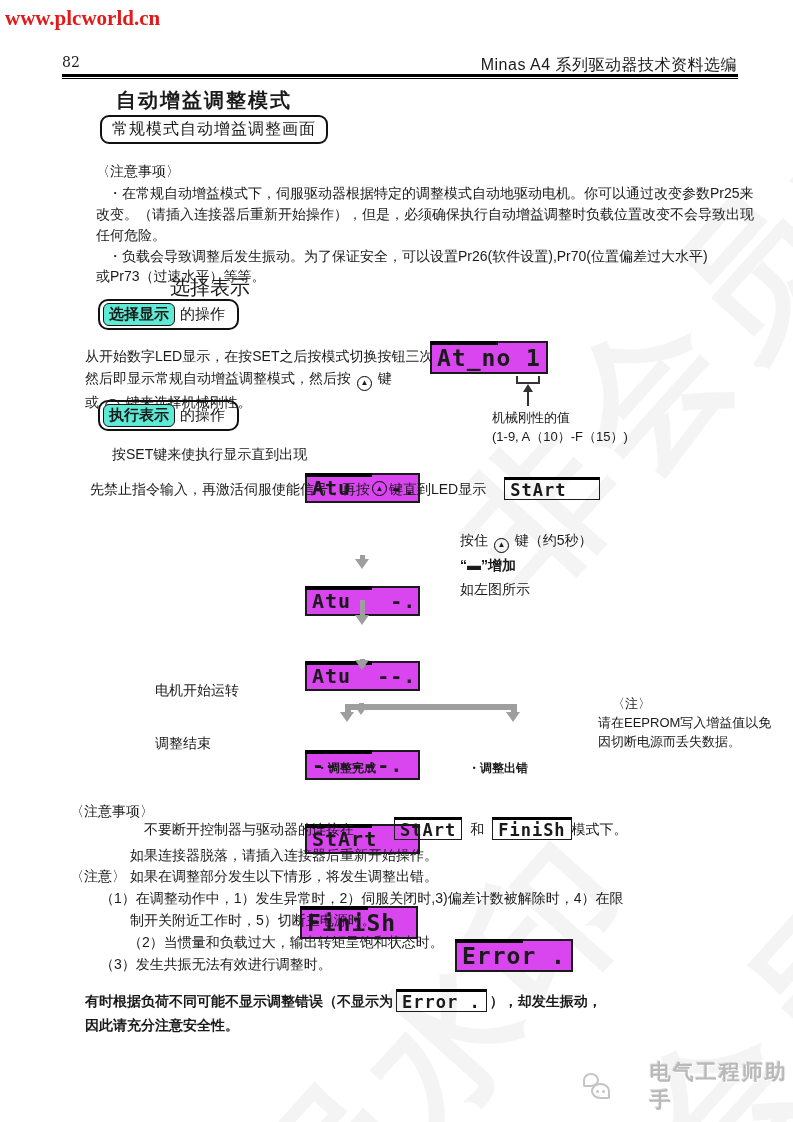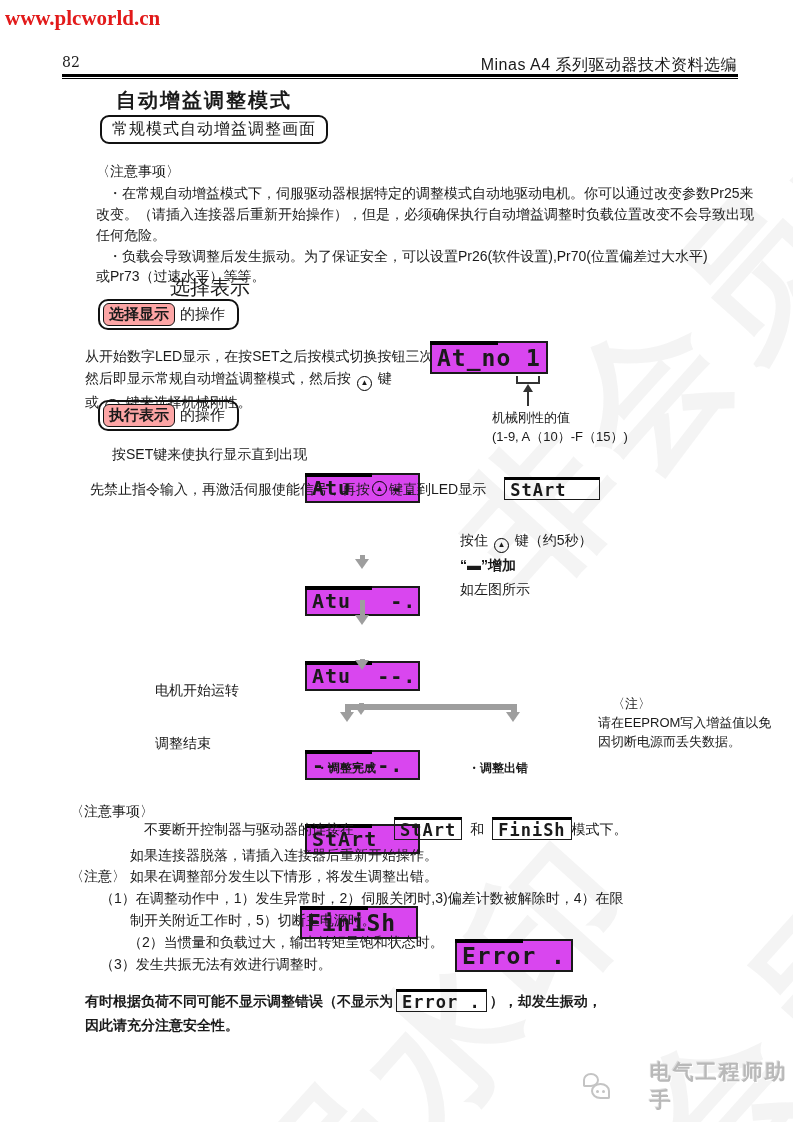--- a/index.html
+++ b/index.html
@@ -22,21 +22,21 @@
   .pagenum { font-family:"DejaVu Serif", serif; font-size:14px; }
   .hdr-title { font-size:16px; letter-spacing:0.5px; }
   .dbl-rule { border-top:3px solid #000; border-bottom:1px solid #000; height:5px; }
 
   .main-title { font-size:20px; font-weight:bold; letter-spacing:2px; }
   .screen-box { border:2px solid #111; border-radius:9px; padding:2px 10px; font-size:16px; letter-spacing:1px; }
 
   
   .op-box { display:inline-flex; align-items:center; gap:5px;
     border:2px solid #111; border-radius:10px; padding:2px 12px 2px 3px; font-size:15px; }
-  .op-badge { background:#fca5a5; border:1.5px solid #111; border-radius:6px;
+  .op-badge { background:#5eead4; border:1.5px solid #111; border-radius:6px;
     padding:1px 5px; font-weight:bold; }
 
   
   .led { position:relative; display:flex; align-items:center; background:#d946ef;
     border:2px solid #1a1a1a; font-family:"DejaVu Sans Mono", monospace;
     font-weight:bold; white-space:pre; }
   .led::before { content:""; position:absolute; top:-2px; left:-2px; height:4px; width:60%; background:#000; }
   .led-big { width:118px; height:33px; font-size:23px; padding-left:5px; letter-spacing:1px; }
   .led-med { width:115px; height:30px; font-size:20px; padding-left:5px; letter-spacing:1px; }
   .led-inline { display:inline-flex; align-items:center; border:1.5px solid #1a1a1a;

